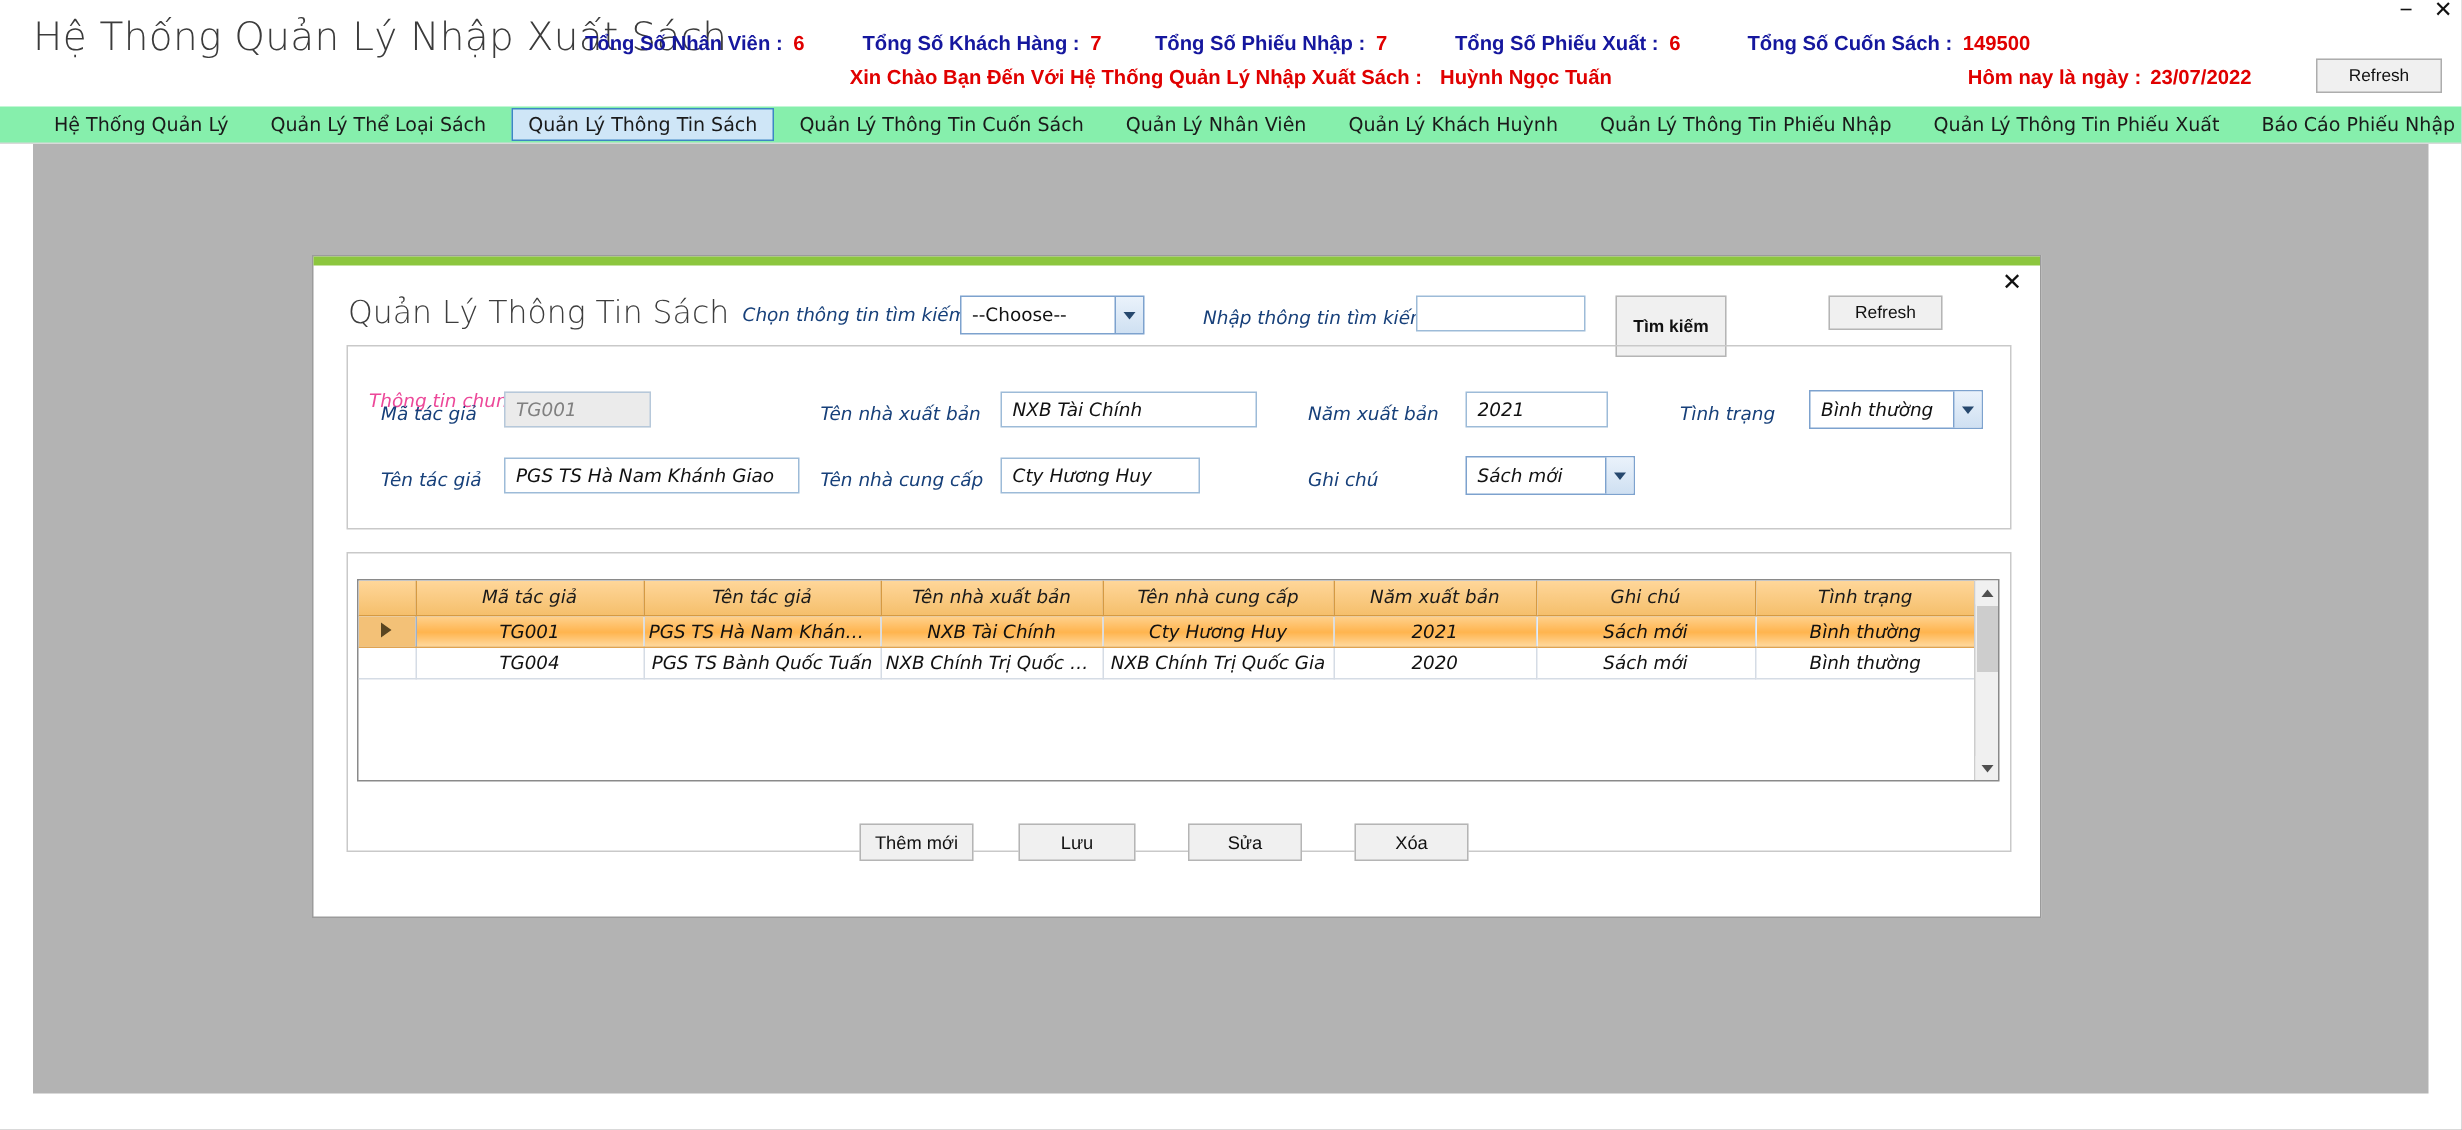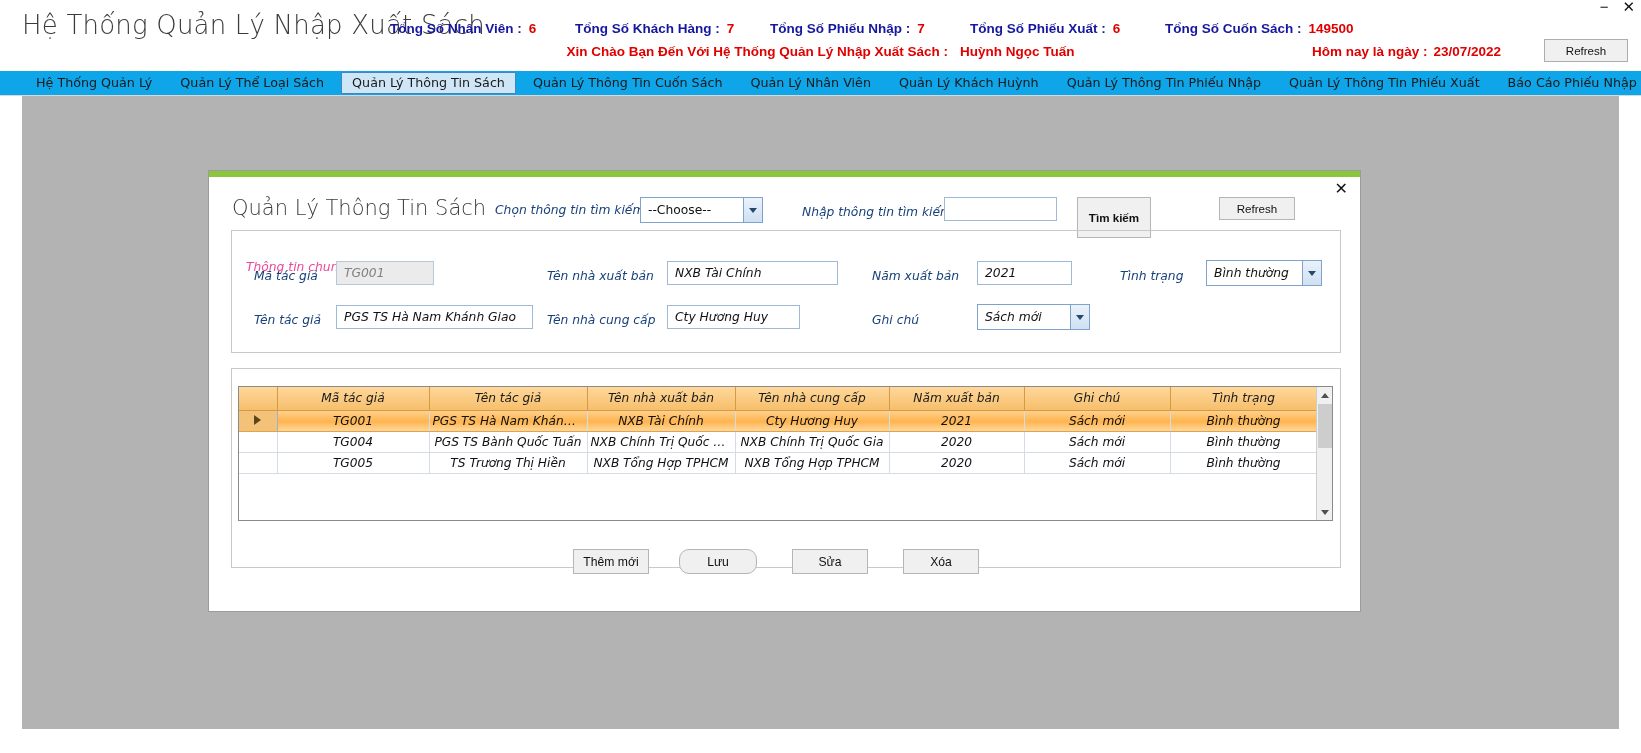--- a/index.html
+++ b/index.html
@@ -61,21 +61,21 @@
     background:#f0f0f0; border:1px solid #adadad;
     font-size:11.5px; color:#111;
     display:flex; align-items:center; justify-content:center;
     cursor:pointer;
     font-family:"Liberation Sans", sans-serif;
   }
 
   
   .menubar {
     position:absolute; left:0; top:71px; width:1641px; height:25px;
-    background:#0ea5e9;
+    background:#86efac;
     border-bottom:1px solid #d9d9d9;
     display:flex; align-items:center;
     padding-left:22px;
     gap:0;
   }
   .menu-item {
     font-size:12.7px; color:#1a1a1a;
     padding:3px 11px; margin:0 3px;
     white-space:nowrap; cursor:pointer;
     font-family:"DejaVu Sans", sans-serif;
@@ -450,43 +450,33 @@
             <tr>
               <td class="rowhdr"></td>
               <td>TG004</td>
               <td>PGS TS Bành Quốc Tuấn</td>
               <td>NXB Chính Trị Quốc Gia...</td>
               <td>NXB Chính Trị Quốc Gia</td>
               <td>2020</td>
               <td>Sách mới</td>
               <td>Bình thường</td>
             </tr>
-            <tr>
-              <td class="rowhdr"></td>
-              <td>TG005</td>
-              <td>TS Trương Thị Hiền</td>
-              <td>NXB Tổng Hợp TPHCM</td>
-              <td>NXB Tổng Hợp TPHCM</td>
-              <td>2020</td>
-              <td>Sách mới</td>
-              <td>Bình thường</td>
-            </tr>
           </tbody>
         </table>
       </div>
 
       <div class="vscroll">
         <div class="vs-btn vs-up">
             <i></i>
           </div>
         <div class="vs-thumb"></div>
         <div class="vs-btn vs-dn">
             <i></i>
           </div>
       </div>
     </div>
   </div>
 
   <div class="act" style="left:364px; top:378px; width:76px;">Thêm mới</div>
-  <div class="act" style="left:470px; top:378px; width:78px;border-radius:10px;">Lưu</div>
+  <div class="act" style="left:470px; top:378px; width:78px;">Lưu</div>
   <div class="act" style="left:583px; top:378px; width:76px;">Sửa</div>
   <div class="act" style="left:694px; top:378px; width:76px;">Xóa</div>
 </div>
 
 </body></html>

